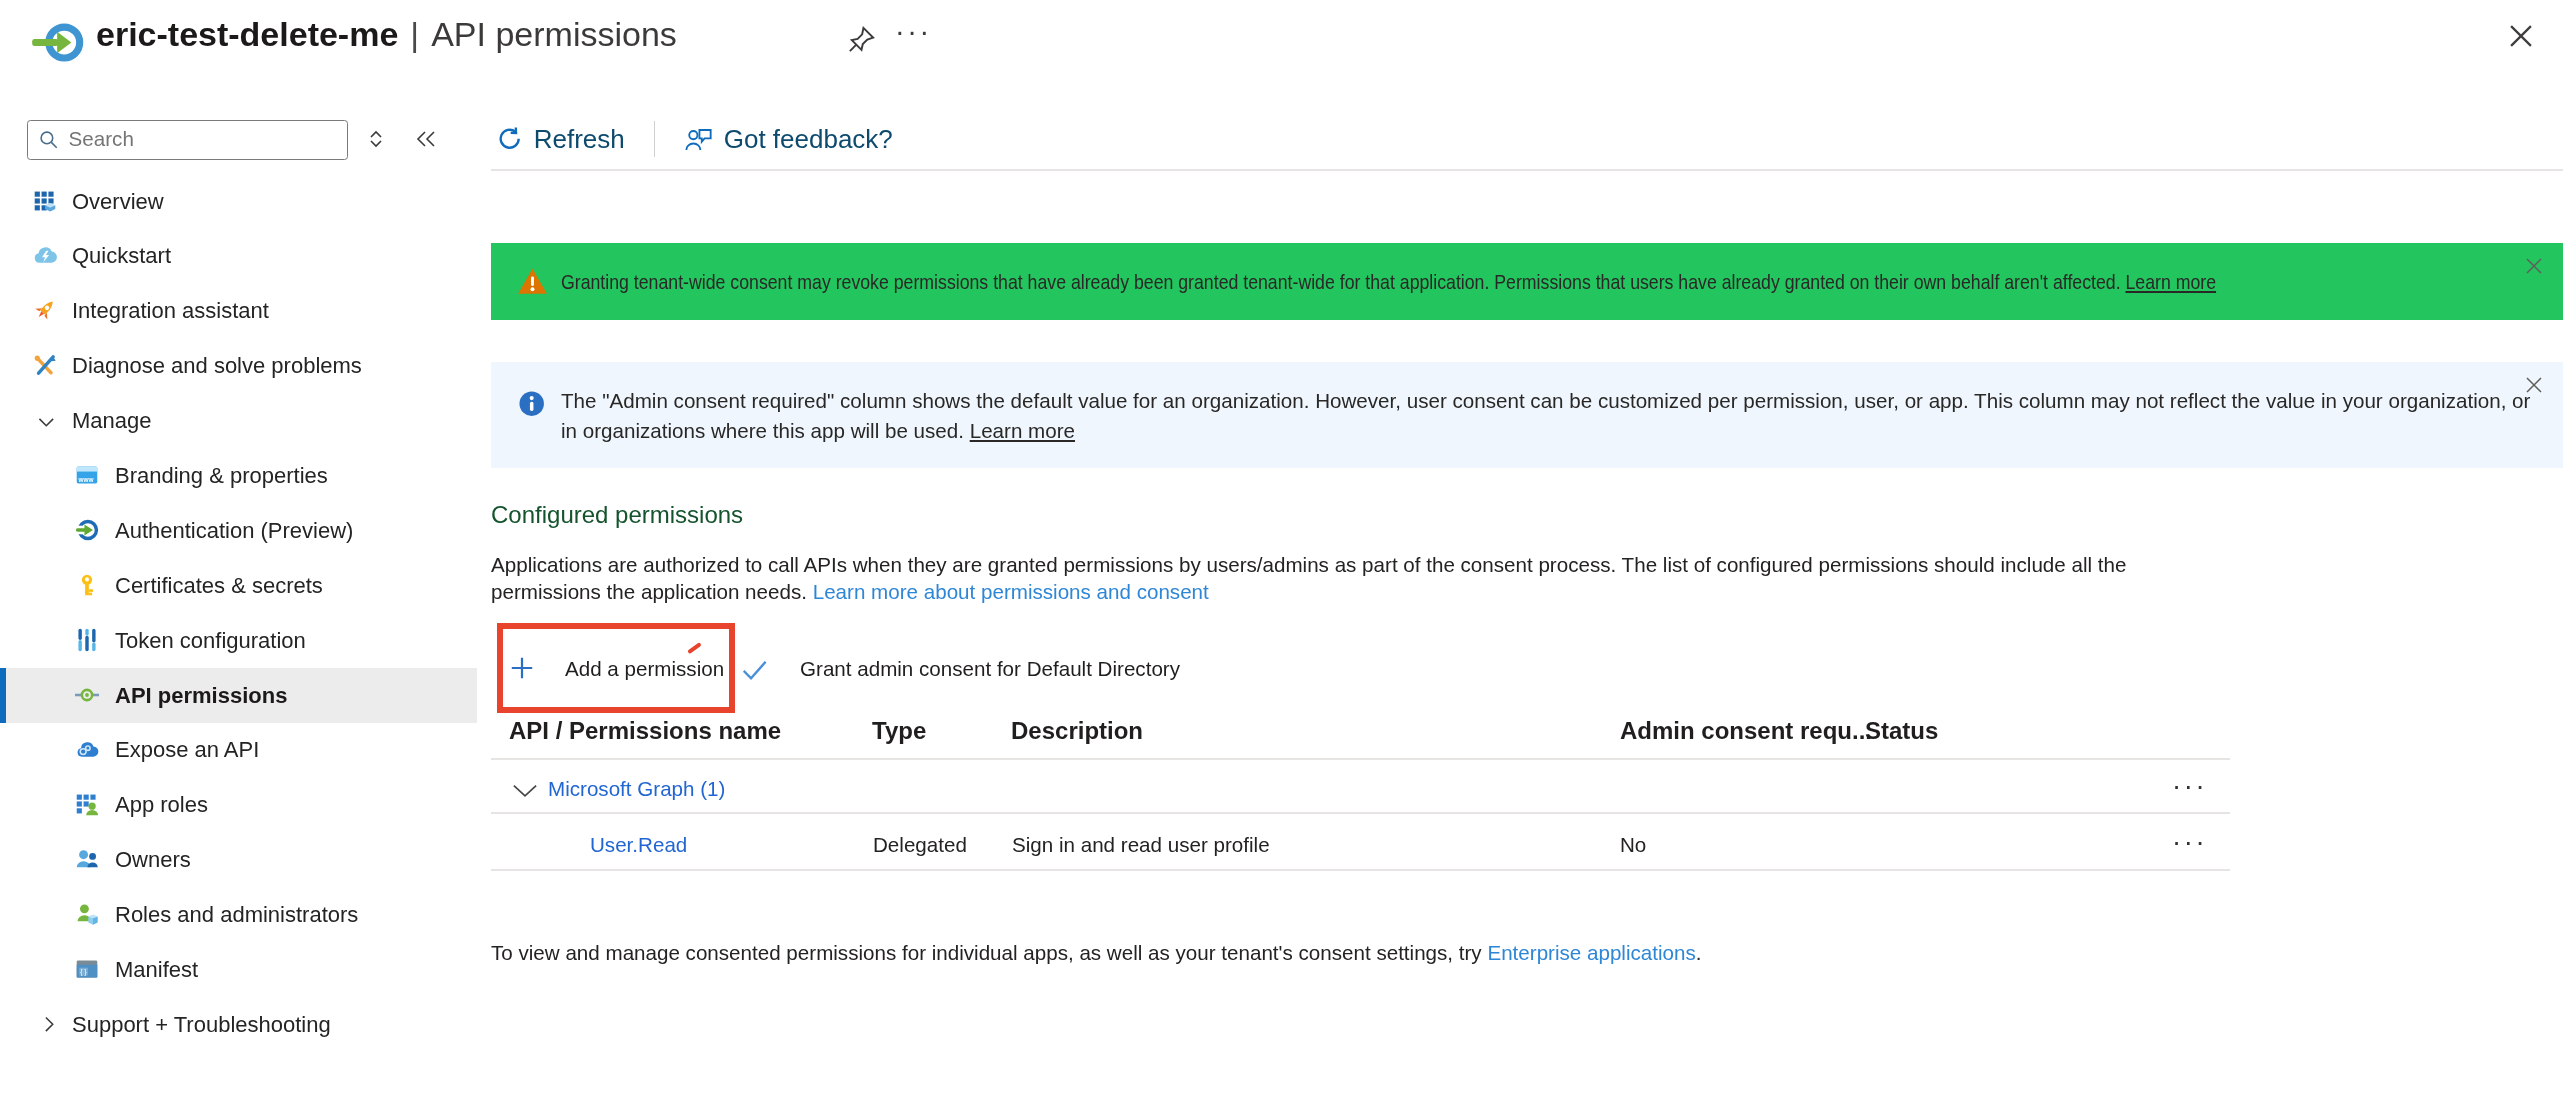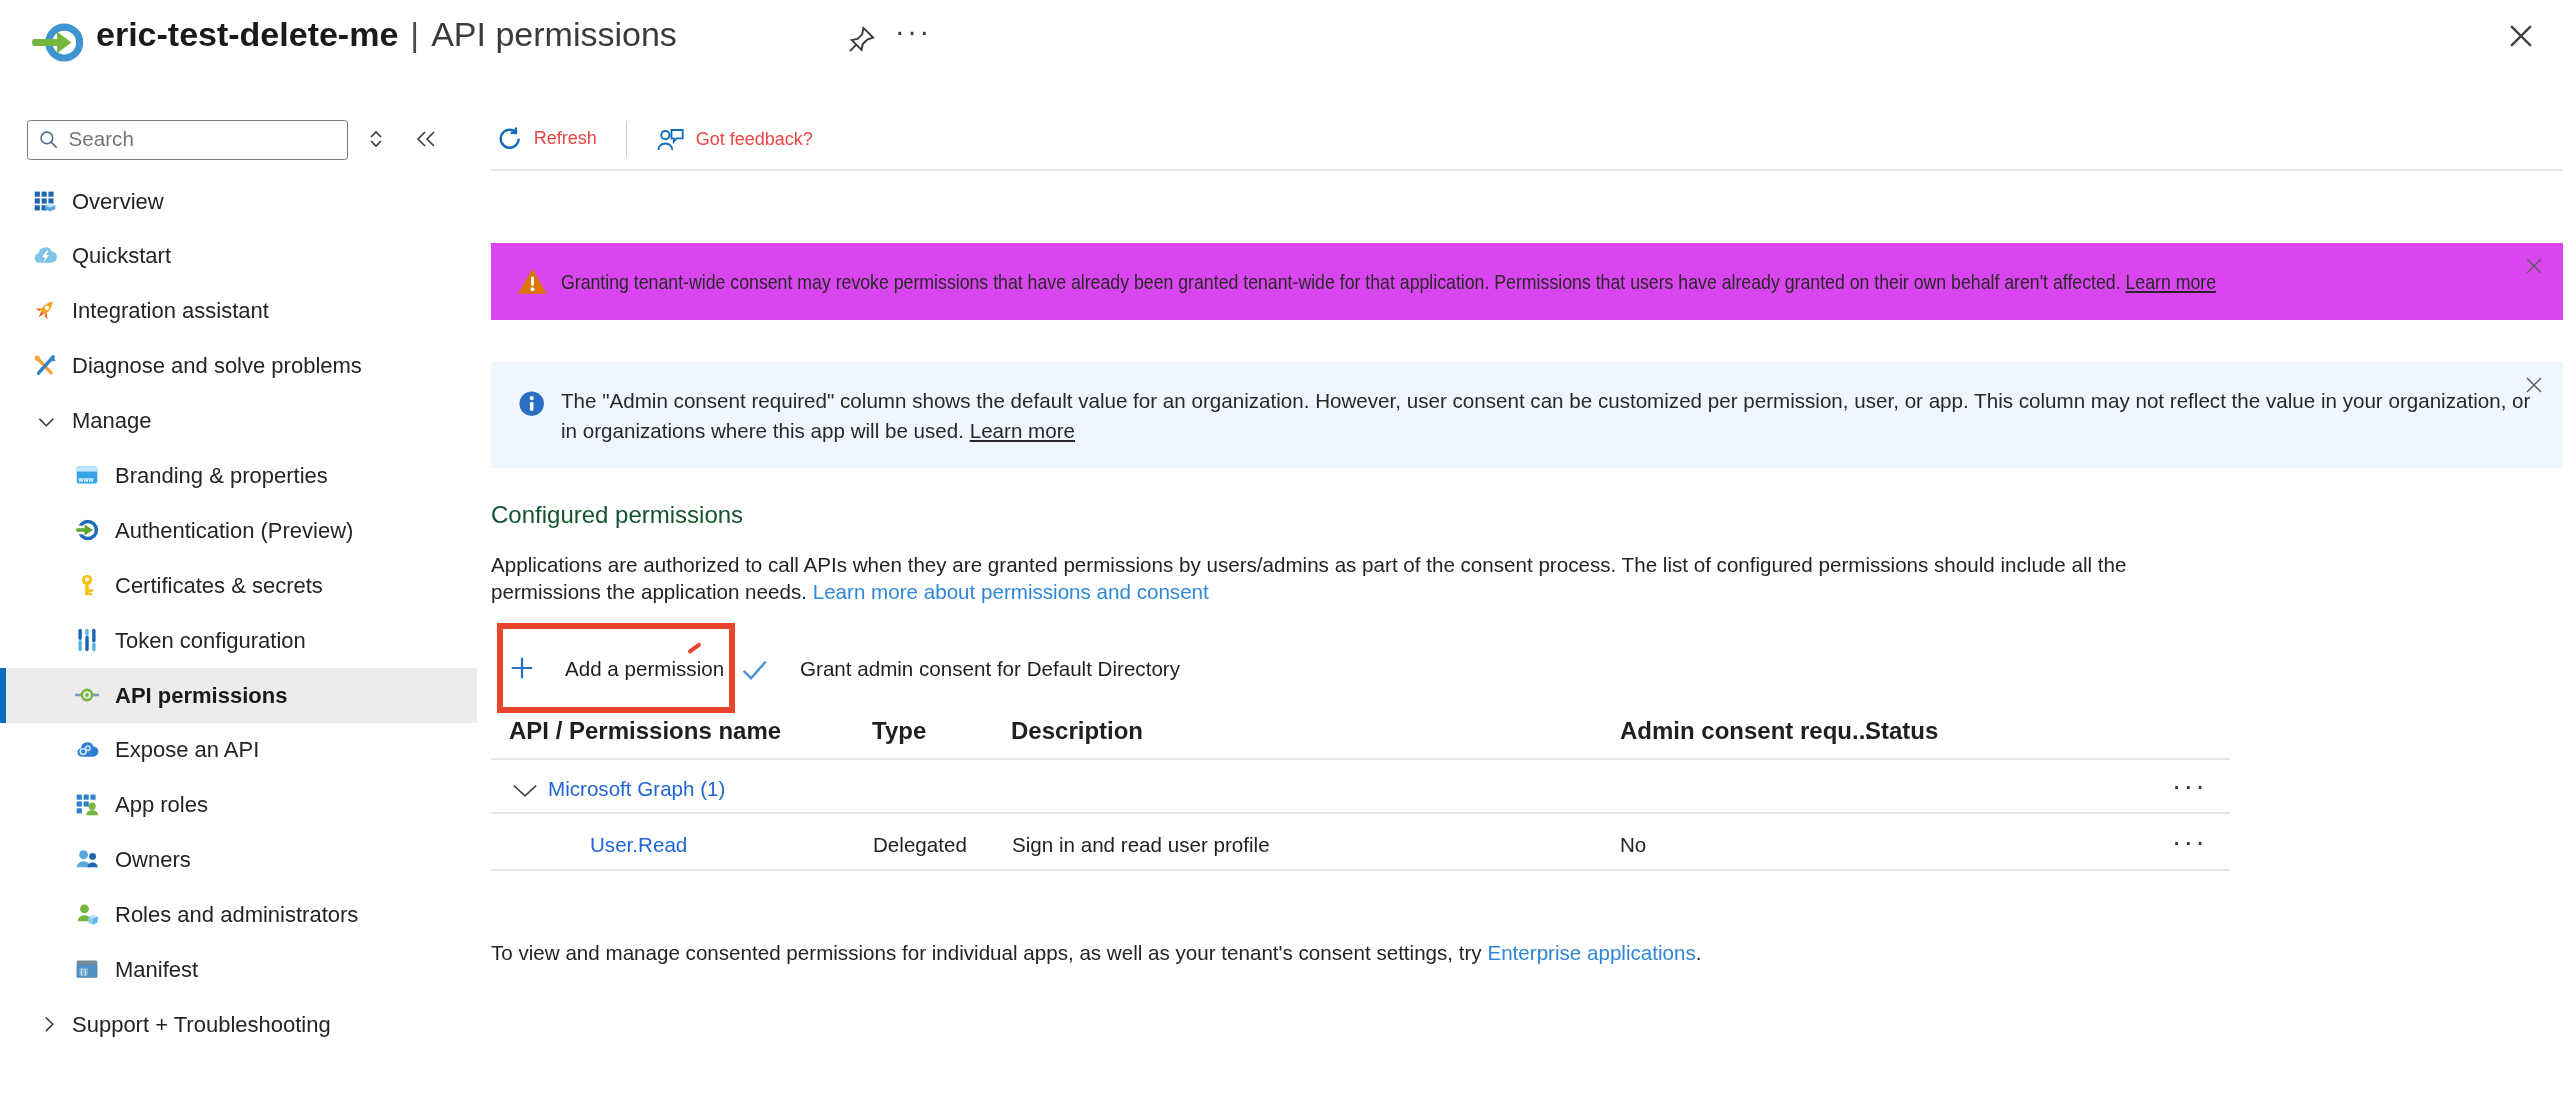--- a/index.html
+++ b/index.html
@@ -26,21 +26,21 @@
   .nav-row .lbl  { position:absolute; top:0; line-height:55px; font-size:22px; color:#242424; white-space:nowrap; }
   .lvl0 .icon { left:33px; }  .lvl0 .lbl { left:72px; }
   .lvl1 .icon { left:75px; }  .lvl1 .lbl { left:115px; }
   .nav-row.selected { background:#ececec; }
   .nav-row.selected .lbl { font-weight:700; color:#1b1a19; }
   .sel-bar { position:absolute; left:0; top:0; width:6px; height:55px; background:#0f6cbd; }
 
   
   .toolbar { left:496px; top:115px; height:48px; display:flex; align-items:center; }
   .tbtn { display:flex; align-items:center; gap:10.3px; cursor:pointer; }
-  .tbtn span { font-size:18px; color:#ef4444; }
+  .tbtn span { font-size:26px; color:#0c4a6e; }
   .tb-div { width:1.7px; height:36px; background:#d1d0ce; margin:0 29px; }
   .toolbar-rule { left:491px; top:169px; width:2072px; height:1.7px; background:#e6e5e3; }
 
   
   .banner { overflow:hidden; }
   .banner .btext { font-size:20.6px; color:#292827; }
   .blink { color:#2160c4; text-decoration:underline; cursor:pointer; }
   .bclose { cursor:pointer; }
 
   
@@ -326,21 +326,21 @@
         <circle cx="10" cy="9.5" r="4.4"></circle>
         <path d="M2.5 25.5 a7.5 7 0 0 1 15 0"></path>
         <path d="M16.5 4 h12 v9 h-6.5 l-3 3.5 v-3.5 h-2.5 z"></path>
       </svg>
     </span>
     <span>Got feedback?</span>
   </div>
 </div>
 <div class="abs toolbar-rule"></div>
 
-<div class="abs banner" style="left:491px; top:243px; width:2072px; height:77px; background:#d946ef;padding-left:32px;">
+<div class="abs banner" style="left:491px; top:243px; width:2072px; height:77px; background:#22c55e;padding-left:32px;">
   <span class="abs" style="left:26px; top:23px;">
     <svg viewBox="0 0 28 28" width="31" height="31">
       <path d="M14 2.5 L27 25 H1 Z" fill="#db7500"></path>
       <rect x="12.7" y="9.5" width="2.6" height="8.5" rx="1.2" fill="#fff"></rect>
       <circle cx="14" cy="21" r="1.8" fill="#fff"></circle>
     </svg>
   </span>
   <div class="abs" style="left:70px; top:27.4px; white-space:nowrap; transform:scaleX(0.86); transform-origin:left center;">
     <span class="btext">Granting tenant-wide consent may revoke permissions that have already been granted tenant-wide for that application. Permissions that users have already granted on their own behalf aren't affected. </span><a class="btext blink">Learn more</a>
   </div>

